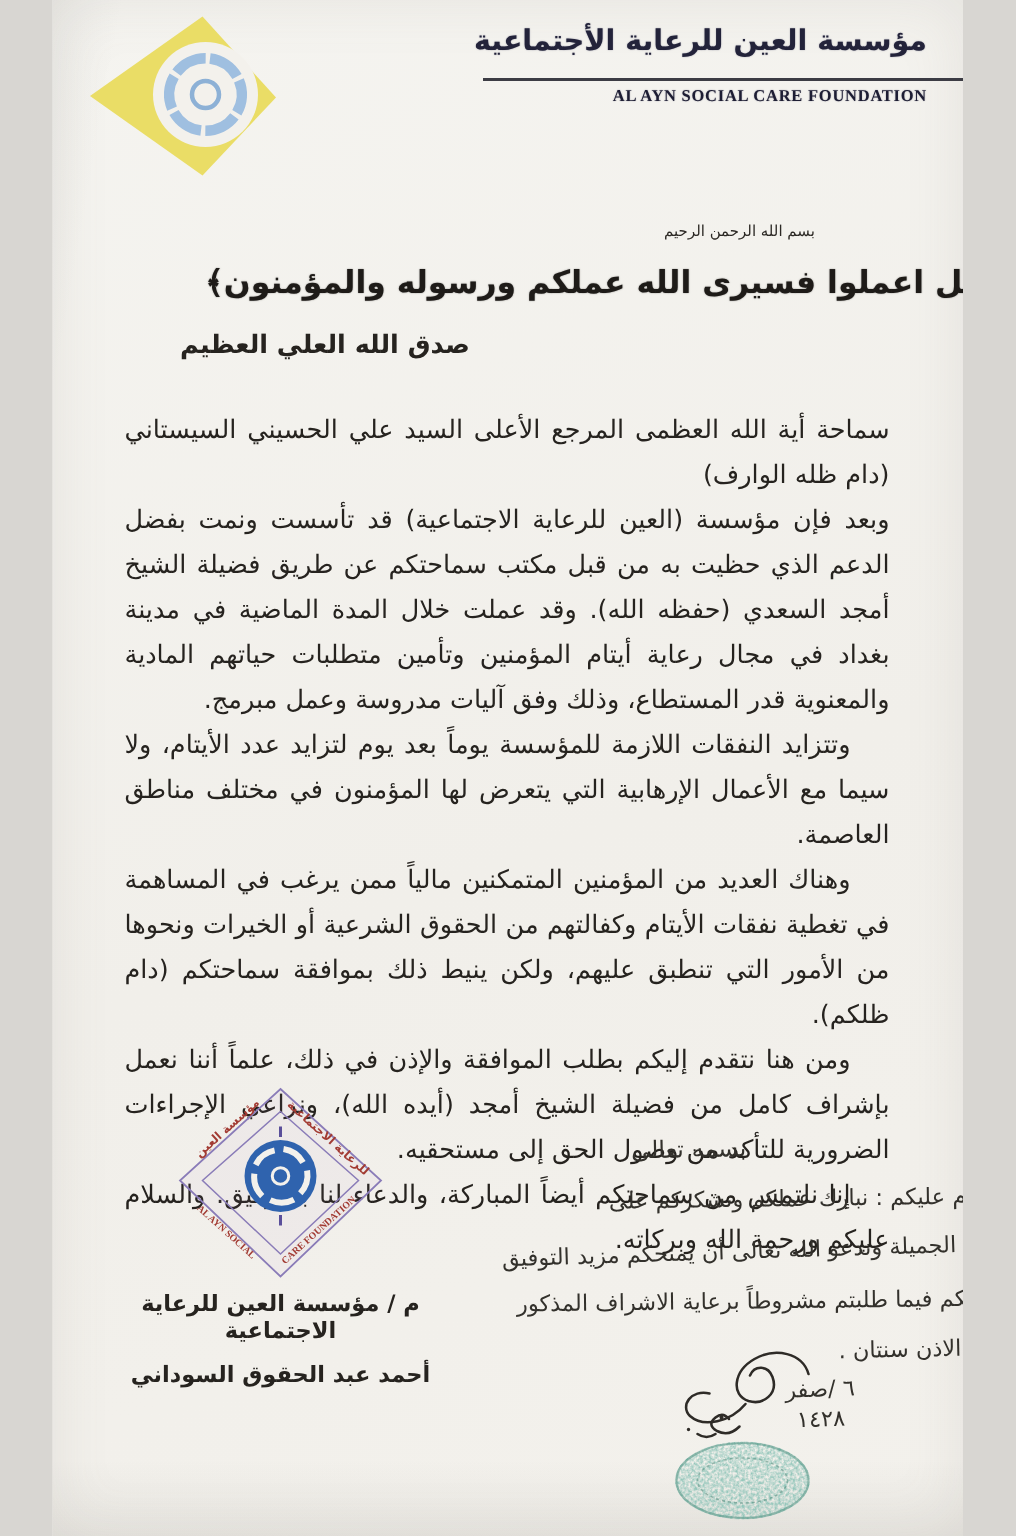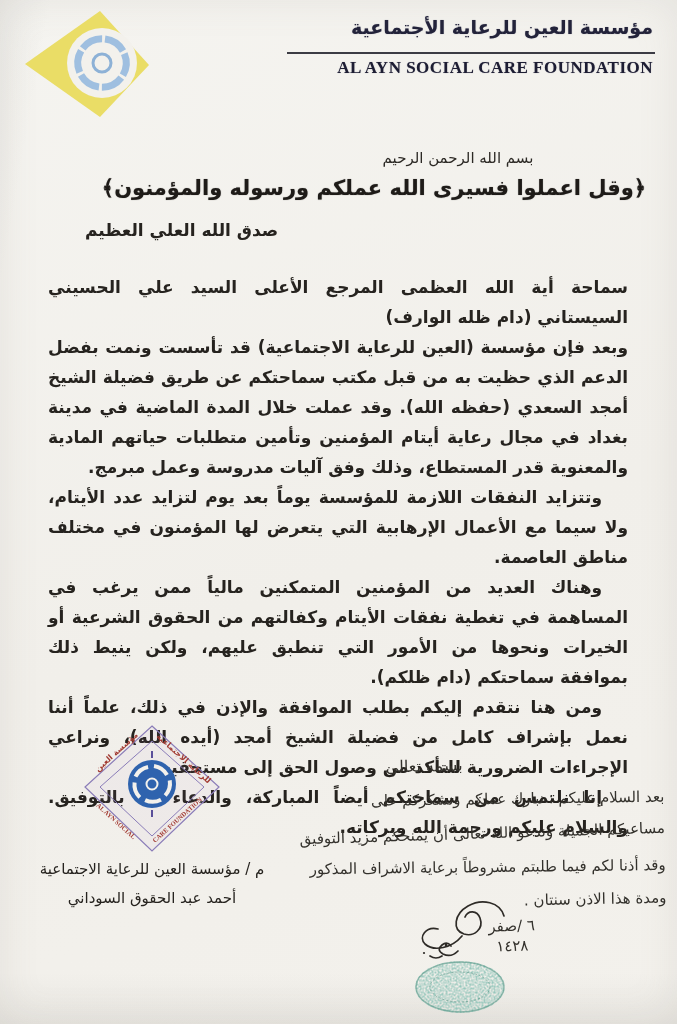--- a/index.html
+++ b/index.html
@@ -1,19 +1,19 @@
 <!DOCTYPE html>
 <html lang="ar"><head>
 <meta charset="utf-8">
 <style>
   * { margin:0; padding:0; box-sizing:border-box; }
   html,body { background:#d8d6d2; }
   .page {
     position:relative;
-    width:677px; height:1024px;
+    width:607px; height:1024px;
     margin:0 auto;
     background:
       linear-gradient(100deg, rgba(120,120,118,0.07), rgba(0,0,0,0) 6%),
       linear-gradient(0deg, rgba(140,138,132,0.10), rgba(0,0,0,0) 5%),
       linear-gradient(160deg,#f5f4f0 0%, #f1efea 55%, #f3f1ec 100%);
     overflow:hidden;
     font-family:"DejaVu Sans", sans-serif;
     color:#26231f;
     box-shadow: inset 0 0 40px rgba(120,115,105,0.12);
   }
@@ -26,55 +26,55 @@
     text-shadow:0 0 1px rgba(35,35,70,0.45);
     white-space:nowrap;
   }
   .head-rule {
     position:absolute; left:287px; top:52px; width:368px; height:2px;
     background:#3c3c44;
   }
   .org-en {
     position:absolute; right:24px; top:58px;
     font-family:"Liberation Serif", serif;
-    font-size:17px; font-weight:700; letter-spacing:0.5px;
+    font-size:11px; font-weight:700; letter-spacing:0.5px;
     color:#1d1d33; white-space:nowrap;
     text-shadow:0 0 1px rgba(30,30,60,0.4);
   }
   
   .basmala {
     position:absolute; left:458px; top:149px; transform:translateX(-50%);
-    direction:rtl; font-size:15px; font-weight:400; color:#2c2925;
+    direction:rtl; font-size:10px; font-weight:400; color:#2c2925;
     white-space:nowrap;
   }
   .verse {
     position:absolute; left:374px; top:176px; transform:translateX(-50%);
     direction:rtl; font-size:21px; font-weight:700; color:#1e1b18;
     white-space:nowrap; text-shadow:0 0 1px rgba(20,18,15,0.5);
   }
   .verse-attrib {
     position:absolute; left:85px; top:220px;
     direction:rtl; font-size:17px; font-weight:700; color:#26231f;
     white-space:nowrap;
   }
   
   .letter-body {
     position:absolute; left:48px; right:49px; top:272px;
     direction:rtl; text-align:justify;
-    font-size:17px; font-weight:700; line-height:30px;
+    font-size:17px; font-weight:400; line-height:30px;
     color:#26231f;
   }
   .letter-body p { margin:0; }
   .letter-body p.indent { text-indent:26px; }
   
   .stamp { position:absolute; left:82px; top:724px; }
   .sig-left {
     position:absolute; left:28px; top:860px; width:248px;
     direction:rtl; text-align:center;
-    font-size:15px; font-weight:400; color:#26231f;
+    font-size:15px; font-weight:700; color:#26231f;
   }
   .sig-left .sig-name { margin-top:11px; }
   
   .handwriting {
     position:absolute; left:330px; top:748px; width:335px;
     direction:rtl; font-size:15px; font-weight:400; color:#33312c;
     transform:rotate(-1.2deg);
   }
   .handwriting .hw { text-align:right; line-height:34px; white-space:nowrap; }
   .handwriting .hw:nth-child(1){ padding-left:0; padding-right:0; text-align:center; padding-left:0; font-size:16px; transform:translateX(-72px); }

